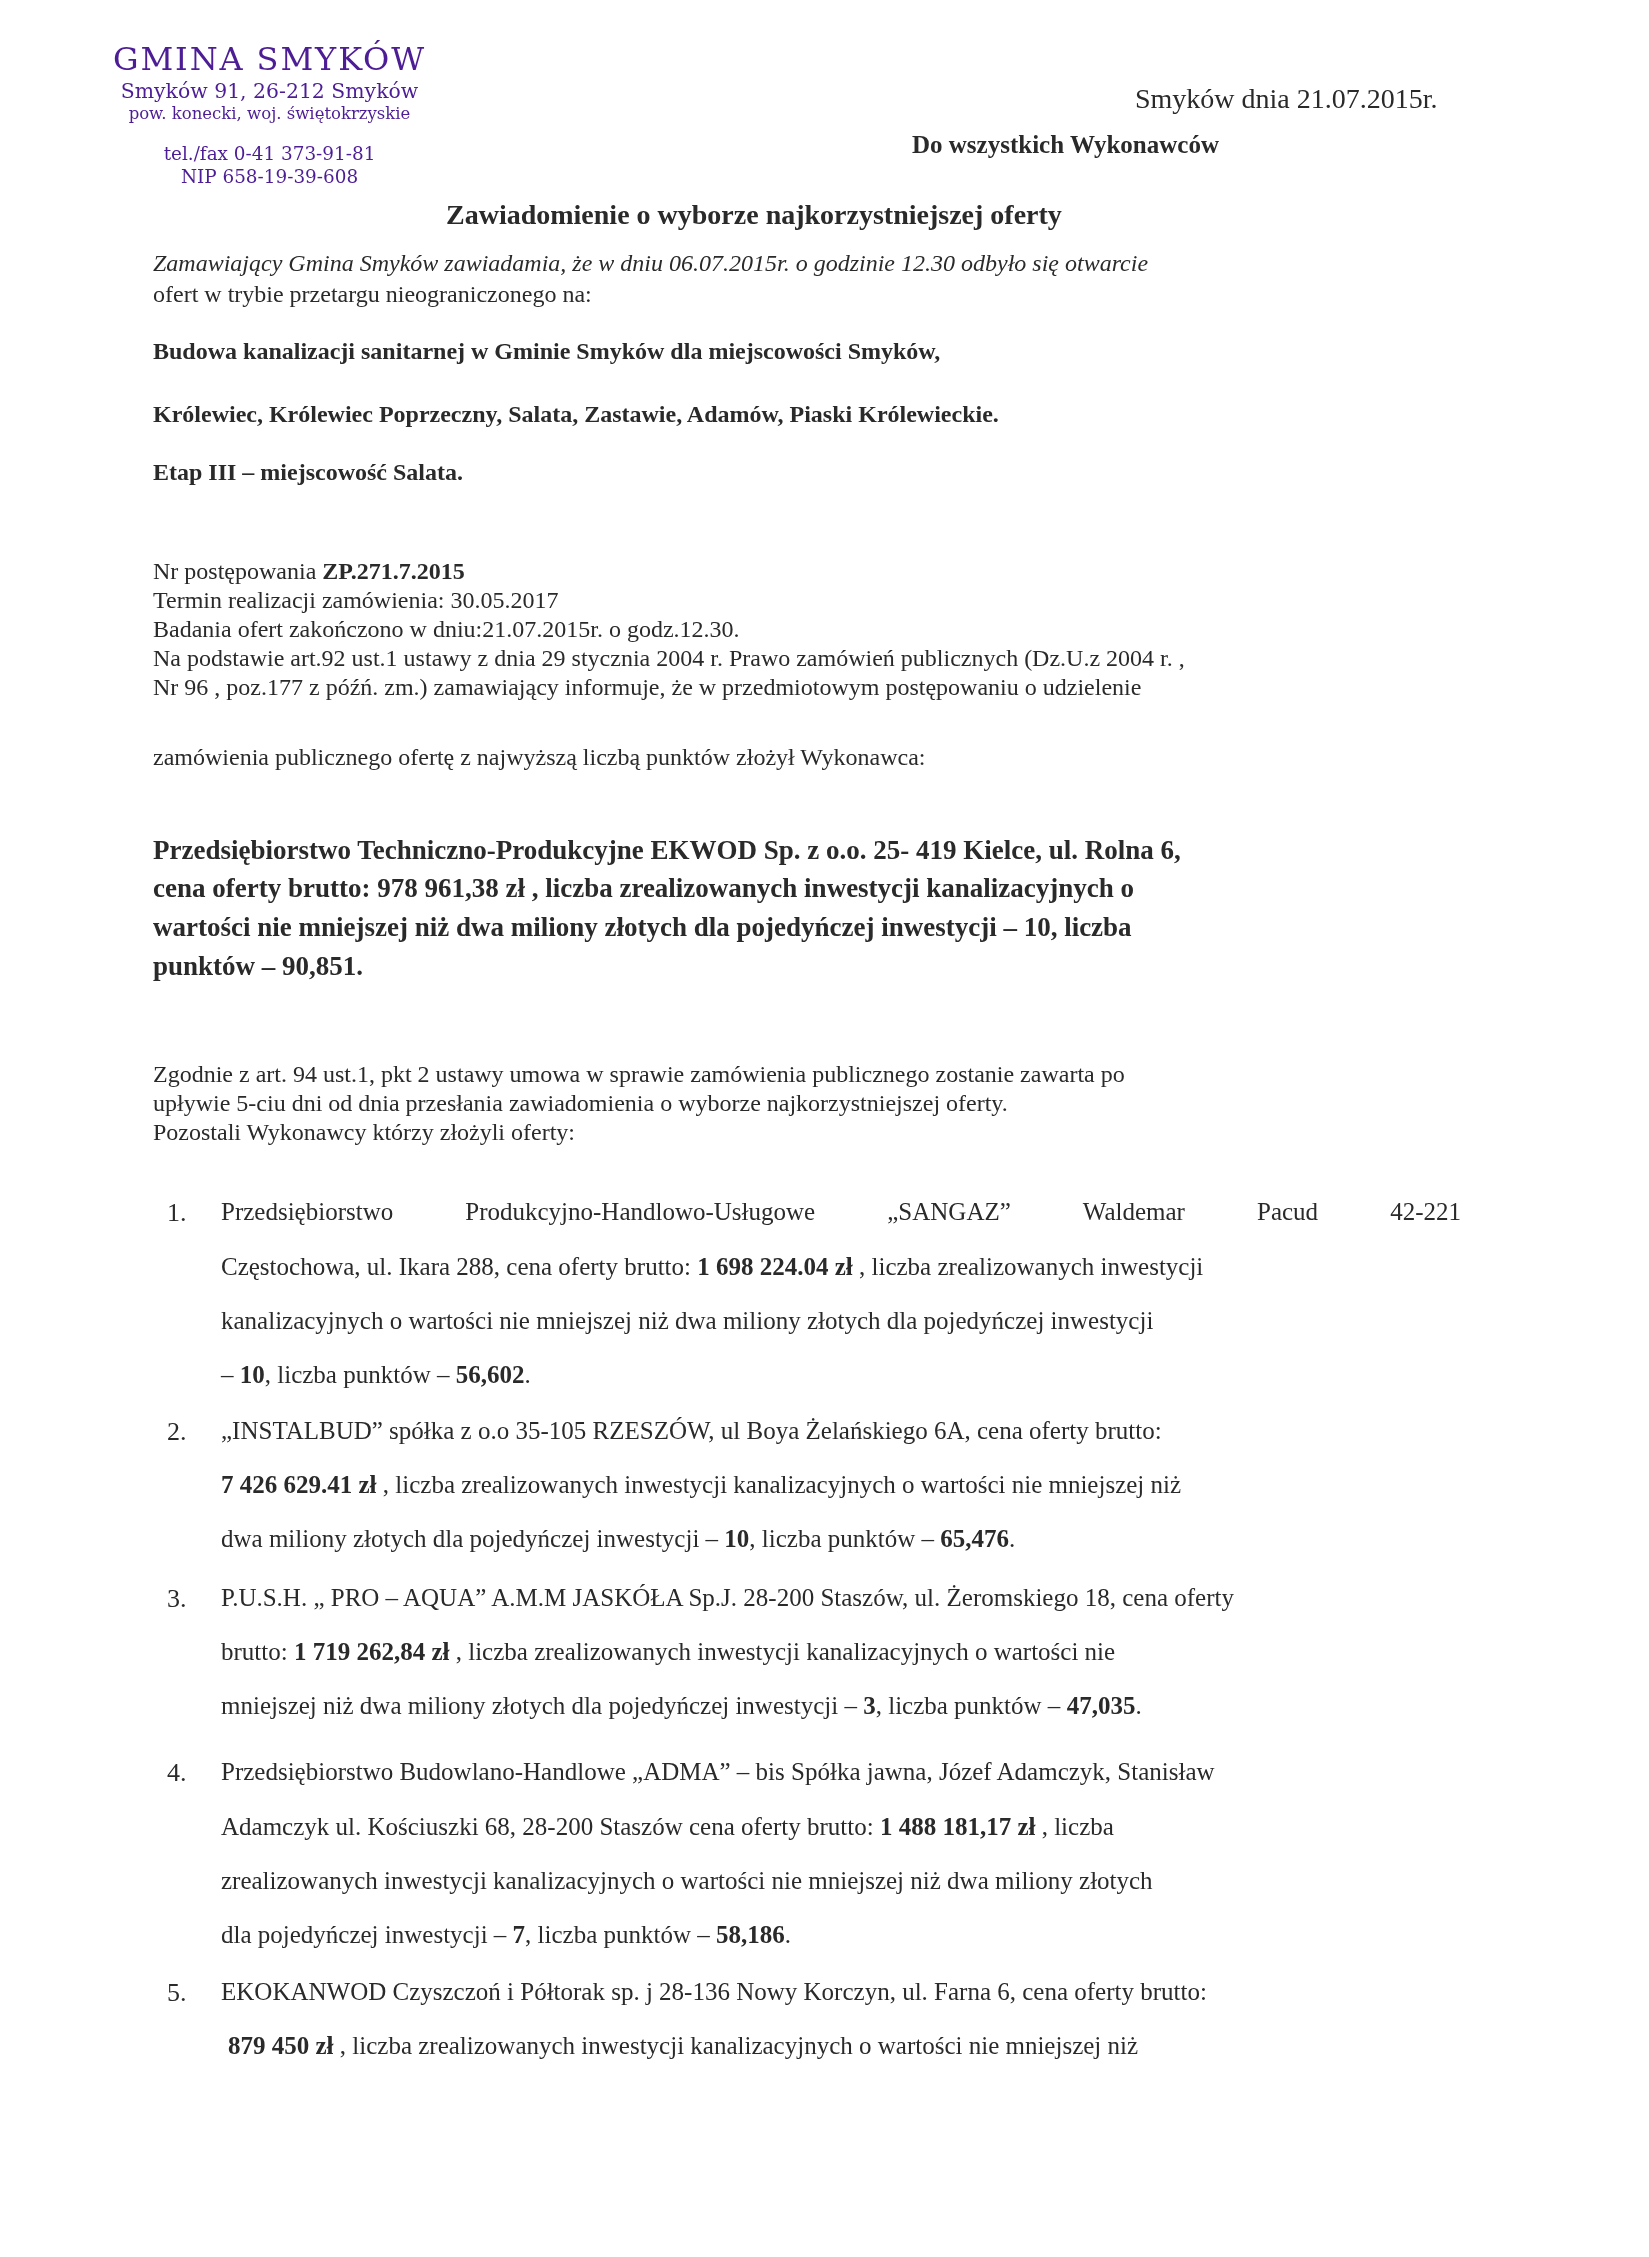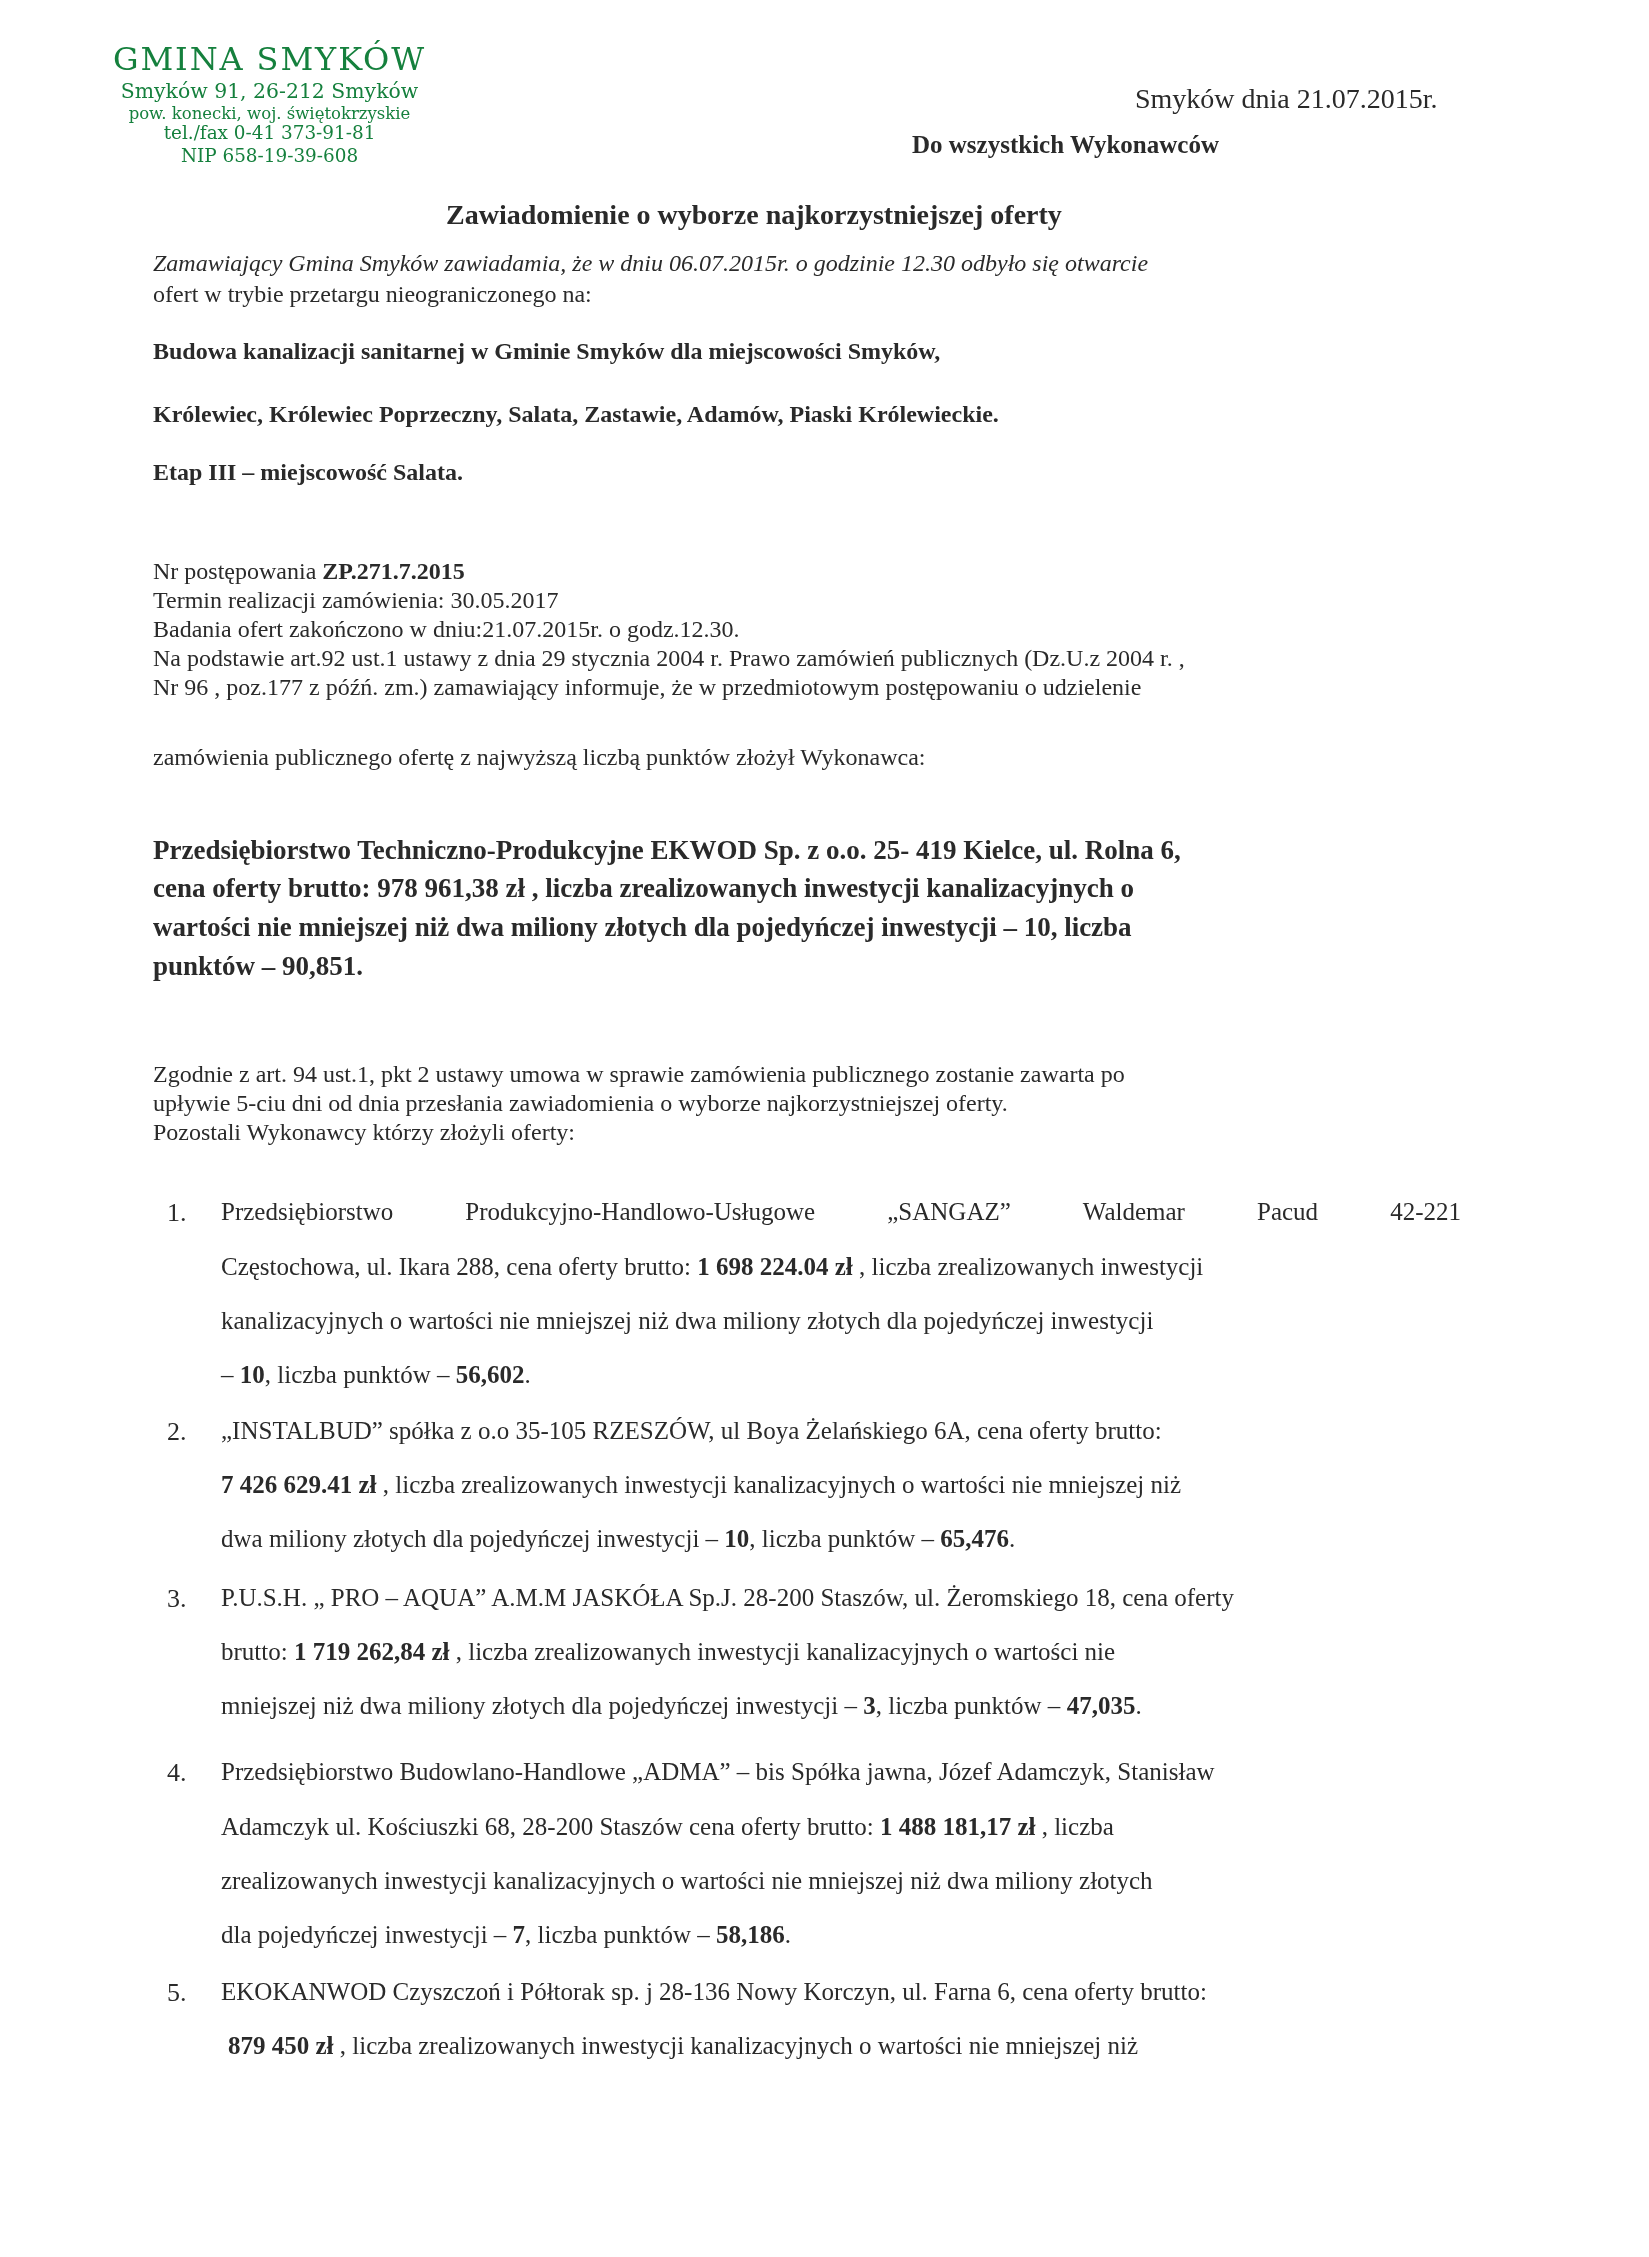--- a/index.html
+++ b/index.html
@@ -1,24 +1,24 @@
 <!DOCTYPE html>
 <html><head>
   <meta charset="utf-8">
   <style>
     html, body { margin: 0; padding: 0; background: #ffffff; }
     body { width: 1650px; height: 2257px; position: relative; overflow: hidden;
            font-family: "Liberation Serif", "DejaVu Serif", serif; color: #2a2a2a; }
     .abs { position: absolute; white-space: nowrap; }
     
     .stamp { position: absolute; left: 85px; top: 43px; width: 369px; text-align: center;
-             font-family: "DejaVu Serif", "Liberation Serif", serif; color: #15803d; line-height: 1; }
+             font-family: "DejaVu Serif", "Liberation Serif", serif; color: #4c1d95; line-height: 1; }
     .stamp .s0 { font-size: 32px; letter-spacing: 1.9px; font-weight: normal; display:block; margin-bottom: 5.8px; }
     .stamp .s1 { font-size: 20.4px; display:block; margin-bottom: 4.9px; }
-    .stamp .s2 { font-size: 16.5px; display:block; margin-bottom: 1px; }
+    .stamp .s2 { font-size: 16.5px; display:block; margin-bottom: 22px; }
     .stamp .s3 { font-size: 18.4px; display:block; margin-bottom: 4.9px; }
     .stamp .s4 { font-size: 18.4px; display:block; }
     .date { left: 1135px; top: 83px; font-size: 28px; }
     .addressee { left: 912px; top: 131px; font-size: 25px; font-weight: bold; }
     .title { left: 446px; top: 199px; font-size: 28px; font-weight: bold; }
     .p { font-size: 24px; }
     .big { font-size: 24px; font-weight: bold; }
     .bold-block { font-size: 27px; font-weight: bold; }
     .list-num { font-size: 26px; }
     .list-line { font-size: 25px; }

